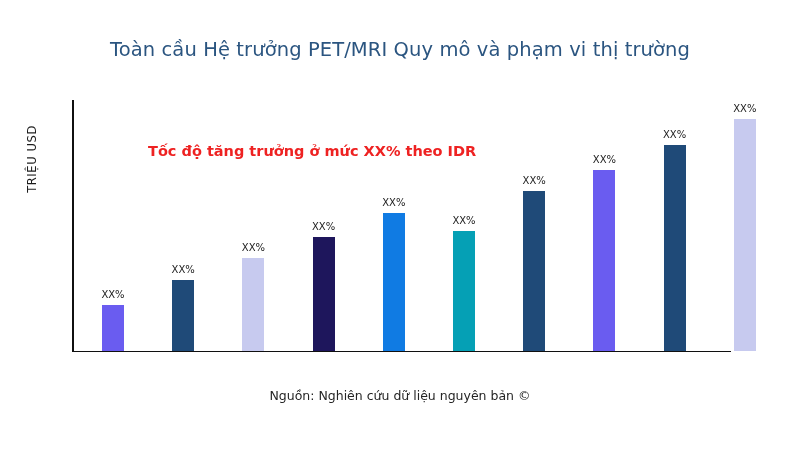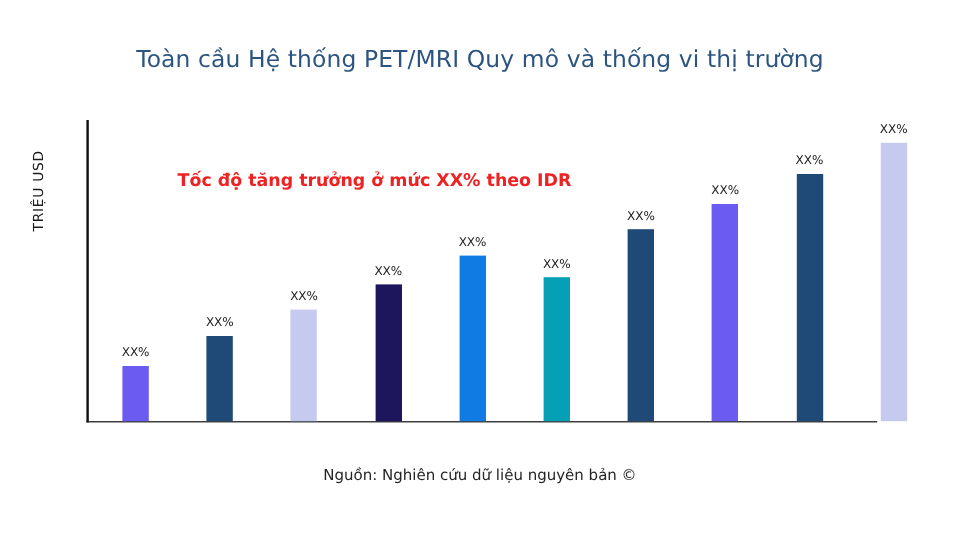--- a/index.html
+++ b/index.html
@@ -121,21 +121,21 @@
     font-size: 12.5px;
     color: #252525;
     white-space: nowrap;
   }
 </style>
 </head>
 <body>
 
 <div id="chart-root">
 
-  <div id="chart-title">Toàn cầu Hệ thống PET/MRI Quy mô và thống vi thị trường</div>
+  <div id="chart-title">Toàn cầu Hệ trưởng PET/MRI Quy mô và phạm vi thị trường</div>
 
   <div id="ylabel">TRIỆU USD</div>
 
   <div id="plot">
     <div id="y-axis-line"></div>
     <div id="x-axis-line"></div>
     <div id="bars-container">
         <div class="bar-group" style="left: 30px;">
           <div class="bar" style="height: 46px; background: rgb(106, 92, 240);"></div>
           <div class="bar-label" style="bottom: 51px;">XX%</div>

